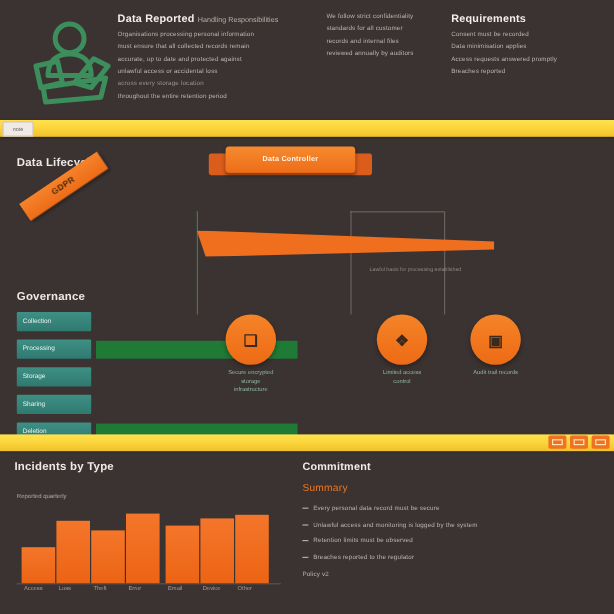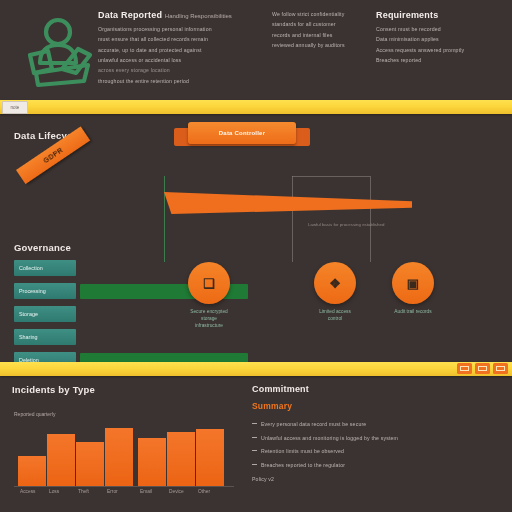--- a/index.html
+++ b/index.html
@@ -183,21 +183,21 @@
     position:absolute;font-size:4.8px;color:#a79d99;white-space:nowrap;
     filter:blur(.35px);
   }
 
   .notes-panel{position:absolute;left:252px;top:8px;width:250px;height:124px;}
   .notes-panel h3{
     margin:0 0 7px 0;font-size:9px;font-weight:bold;color:#f1ebe8;
     letter-spacing:.2px;white-space:nowrap;filter:blur(.35px);
   }
   .notes-panel h4{
-    margin:0 0 9px 0;font-size:8.5px;font-weight:bold;color:#f0761f;
+    margin:0 0 9px 0;font-size:8.5px;font-weight:normal;color:#f0761f;
     letter-spacing:.2px;white-space:nowrap;filter:blur(.35px);
   }
   .bullet{position:relative;padding-left:9px;margin-bottom:5.5px;}
   .bullet:before{
     content:"";position:absolute;left:0;top:3px;width:5px;height:1.2px;
     background:#cfc7c4;opacity:.8;
   }
   .note-foot{margin-top:6px;}
 </style>
 </head>

